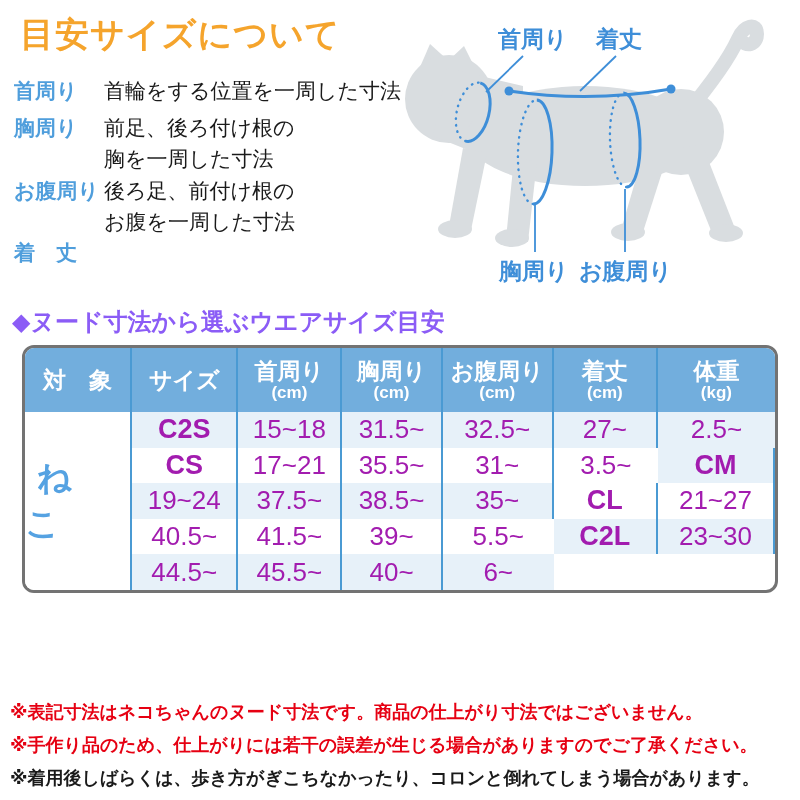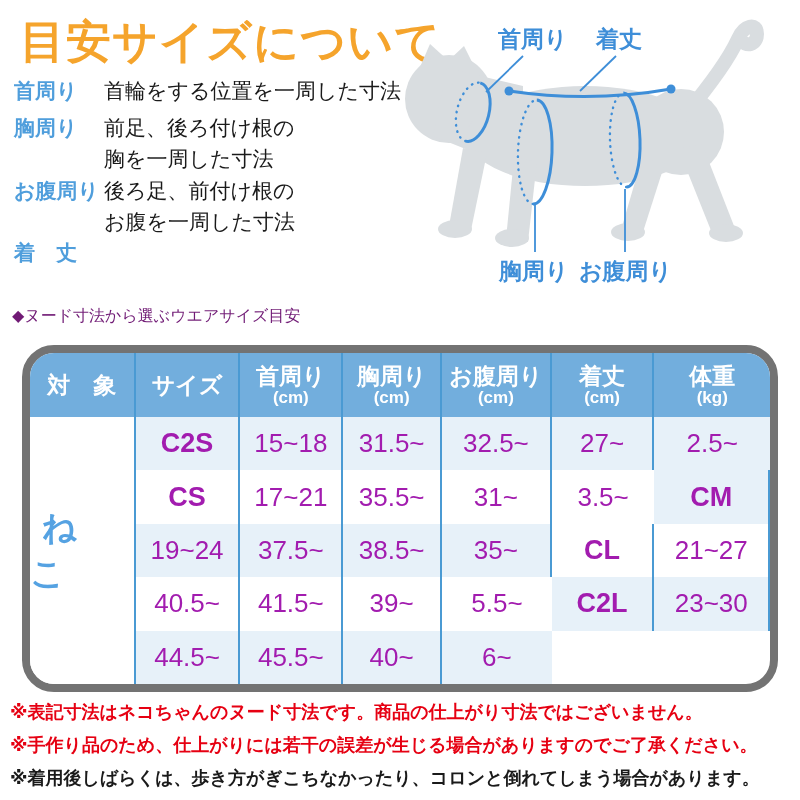--- a/index.html
+++ b/index.html
@@ -1,37 +1,37 @@
 <!DOCTYPE html>
 <html><head>
 <meta charset="utf-8">
 <style>
   html,body{margin:0;padding:0;}
   body{font-family:"Liberation Sans","DejaVu Sans",sans-serif;background:#fff;}
   .screen{position:relative;width:800px;height:800px;background:#fff;overflow:hidden;}
 
-  .page-title{position:absolute;left:20px;top:12px;font-size:45px;font-weight:bold;
+  .page-title{position:absolute;left:20px;top:12px;font-size:34px;font-weight:bold;
     color:#f5a42c;letter-spacing:1px;}
 
   
   .defs{position:absolute;left:14px;top:75px;width:390px;}
   .def-item{position:absolute;left:0;display:flex;align-items:flex-start;}
   .def-item.d1{top:0;} .def-item.d2{top:37px;} .def-item.d3{top:100px;} .def-item.d4{top:162px;}
   .def-term{width:90px;flex-shrink:0;color:#4f9edc;font-weight:bold;font-size:21px;line-height:31px;}
   .def-lines{font-size:21px;line-height:31px;color:#1a1a1a;}
 
   
   .diagram{position:absolute;left:395px;top:0;width:405px;height:300px;}
   .dg-label{font-size:23px;font-weight:bold;fill:#3e8ed8;}
 
-  .section-heading{position:absolute;left:12px;top:306px;font-size:16px;font-weight:normal;color:#701a75;}
-
-  
-  .size-table{position:absolute;left:22px;top:345px;width:756px;height:347px;box-sizing:border-box;
-    border:8px solid #737373;border-radius:32px;overflow:hidden;background:#fff;
+  .section-heading{position:absolute;left:12px;top:306px;font-size:24px;font-weight:bold;color:#8b5cf6;}
+
+  
+  .size-table{position:absolute;left:22px;top:345px;width:756px;height:248px;box-sizing:border-box;
+    border:3px solid #737373;border-radius:12px;overflow:hidden;background:#fff;
     display:grid;grid-template-columns:108fr 107fr 105fr 101fr 112fr 105fr 118fr;
     grid-template-rows:64px repeat(5,1fr);}
   .th{background:#72aedd;color:#fff;display:flex;flex-direction:column;align-items:center;
     justify-content:center;border-right:2px solid #4a9ad3;font-weight:bold;}
   .th .lbl{font-size:23px;line-height:26px;}
   .th .sub{font-size:17px;line-height:18px;}
   .c-last{border-right:none !important;}
   .td{display:flex;align-items:center;justify-content:center;border-right:2px solid #4a9ad3;
     font-size:26px;color:#a21caf;background:#fff;}
   .stripe{background:#e7f1f9;}

